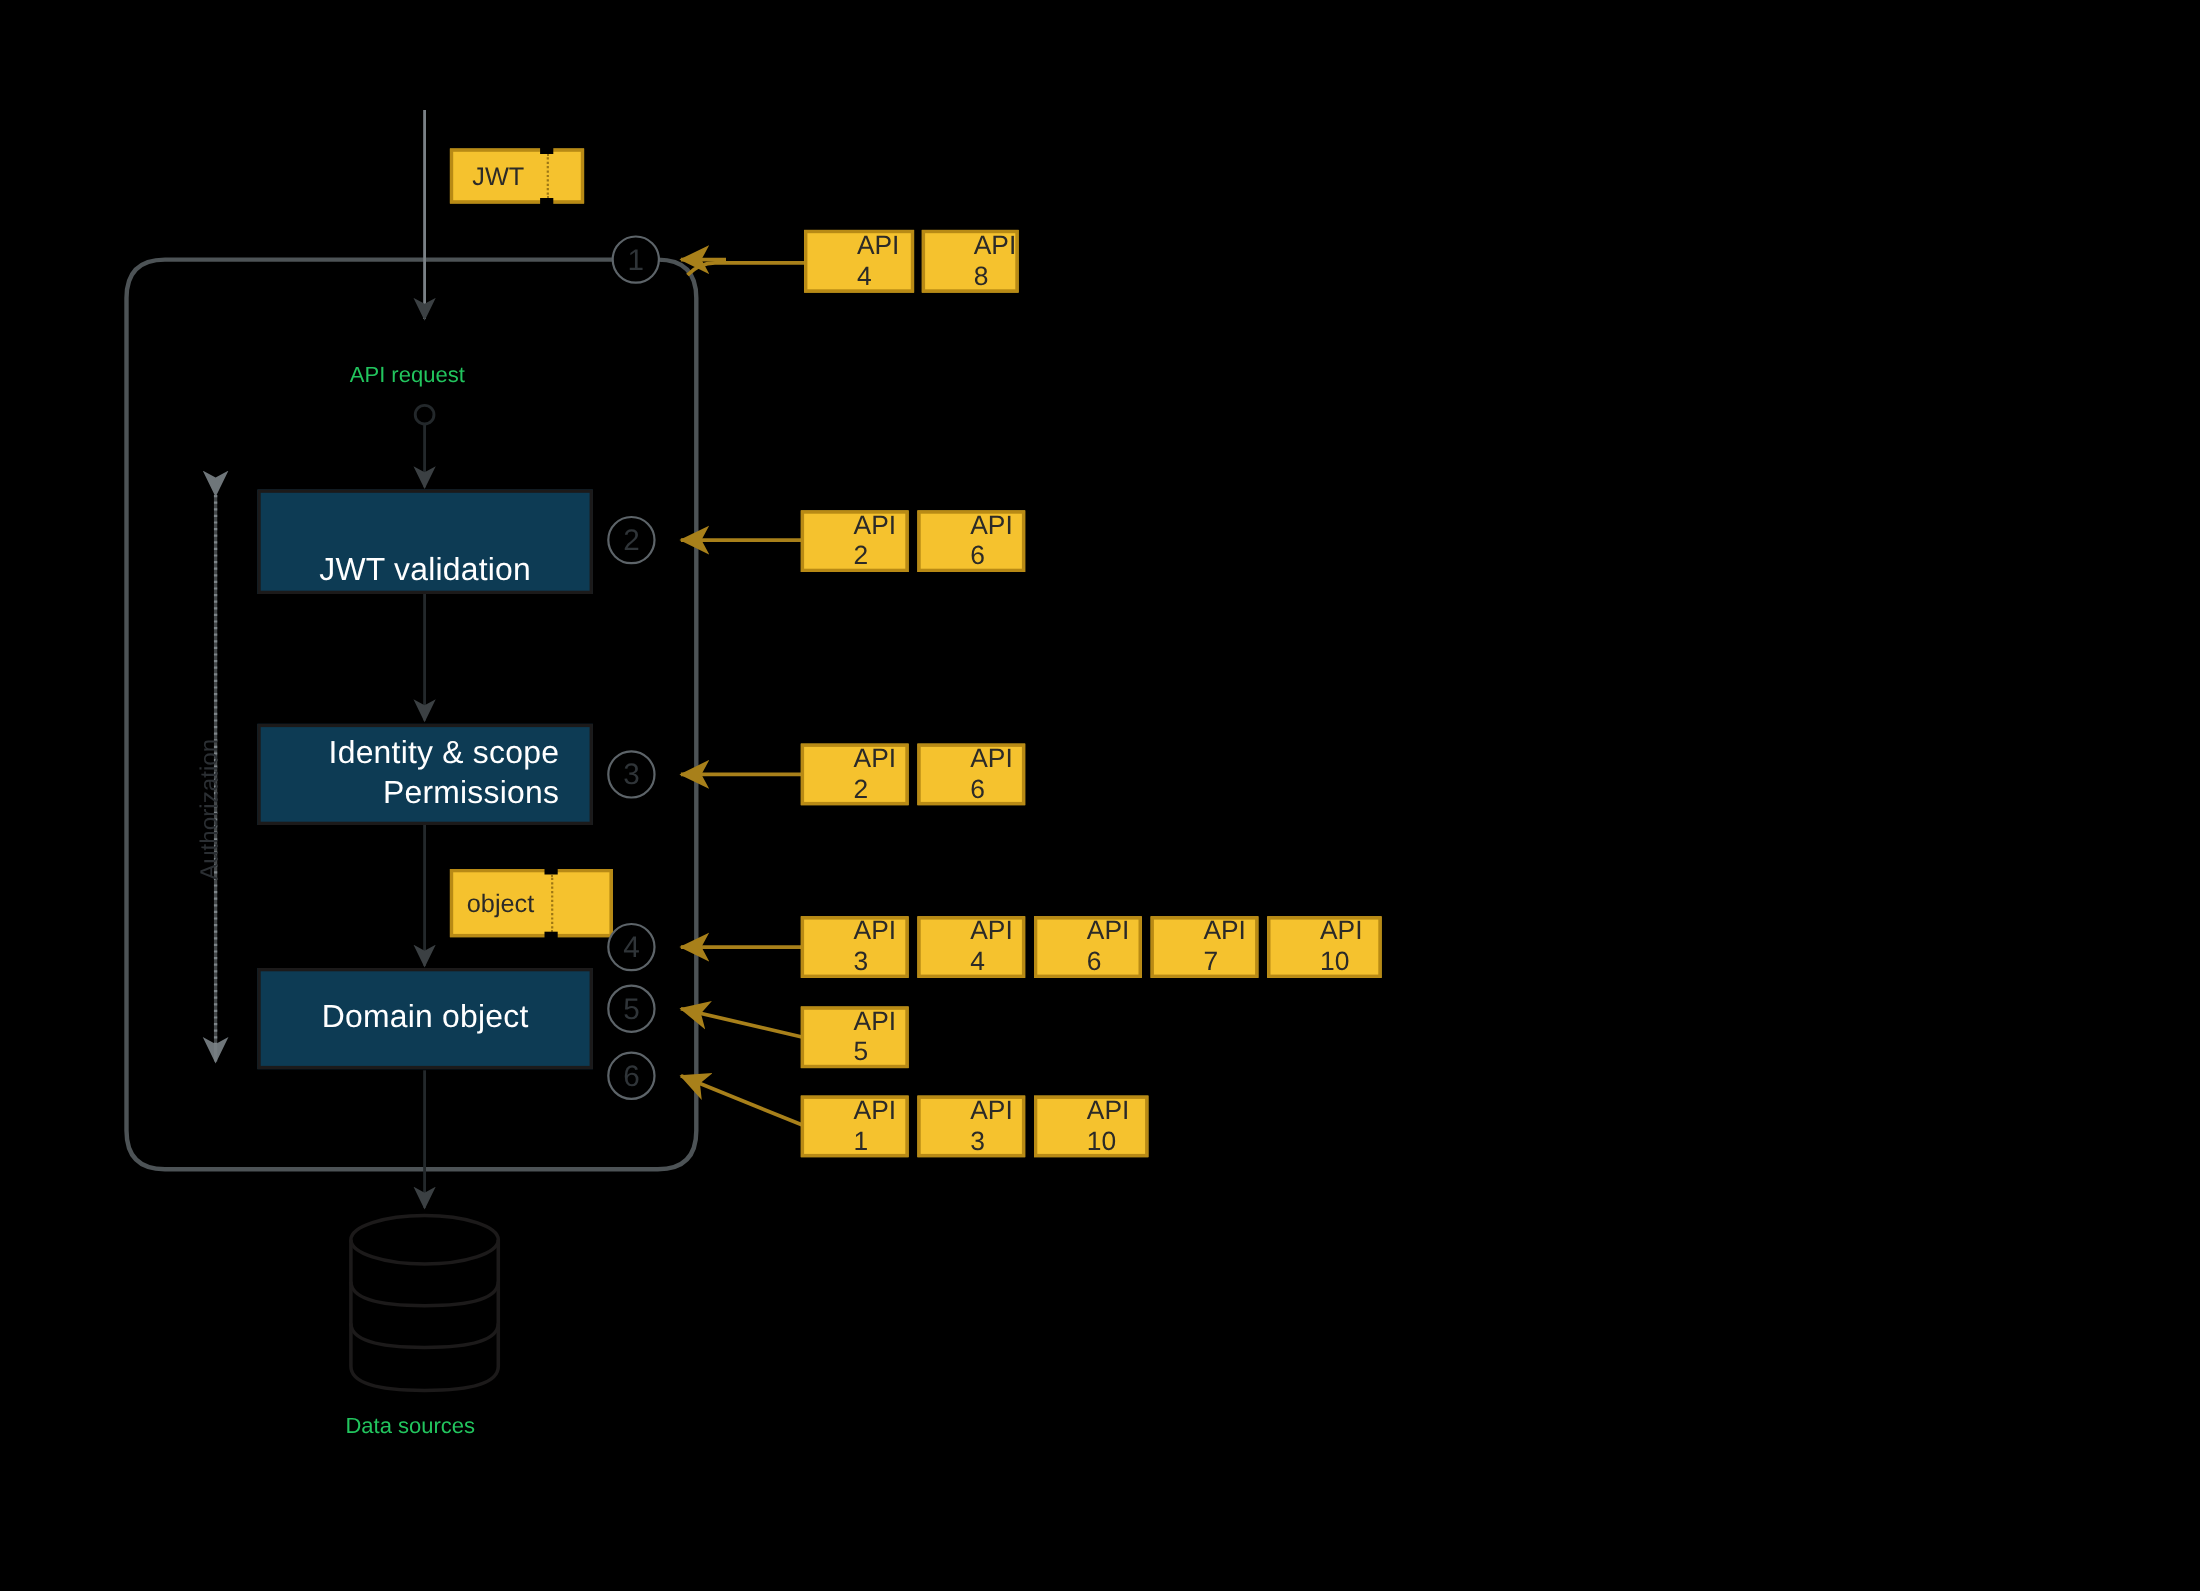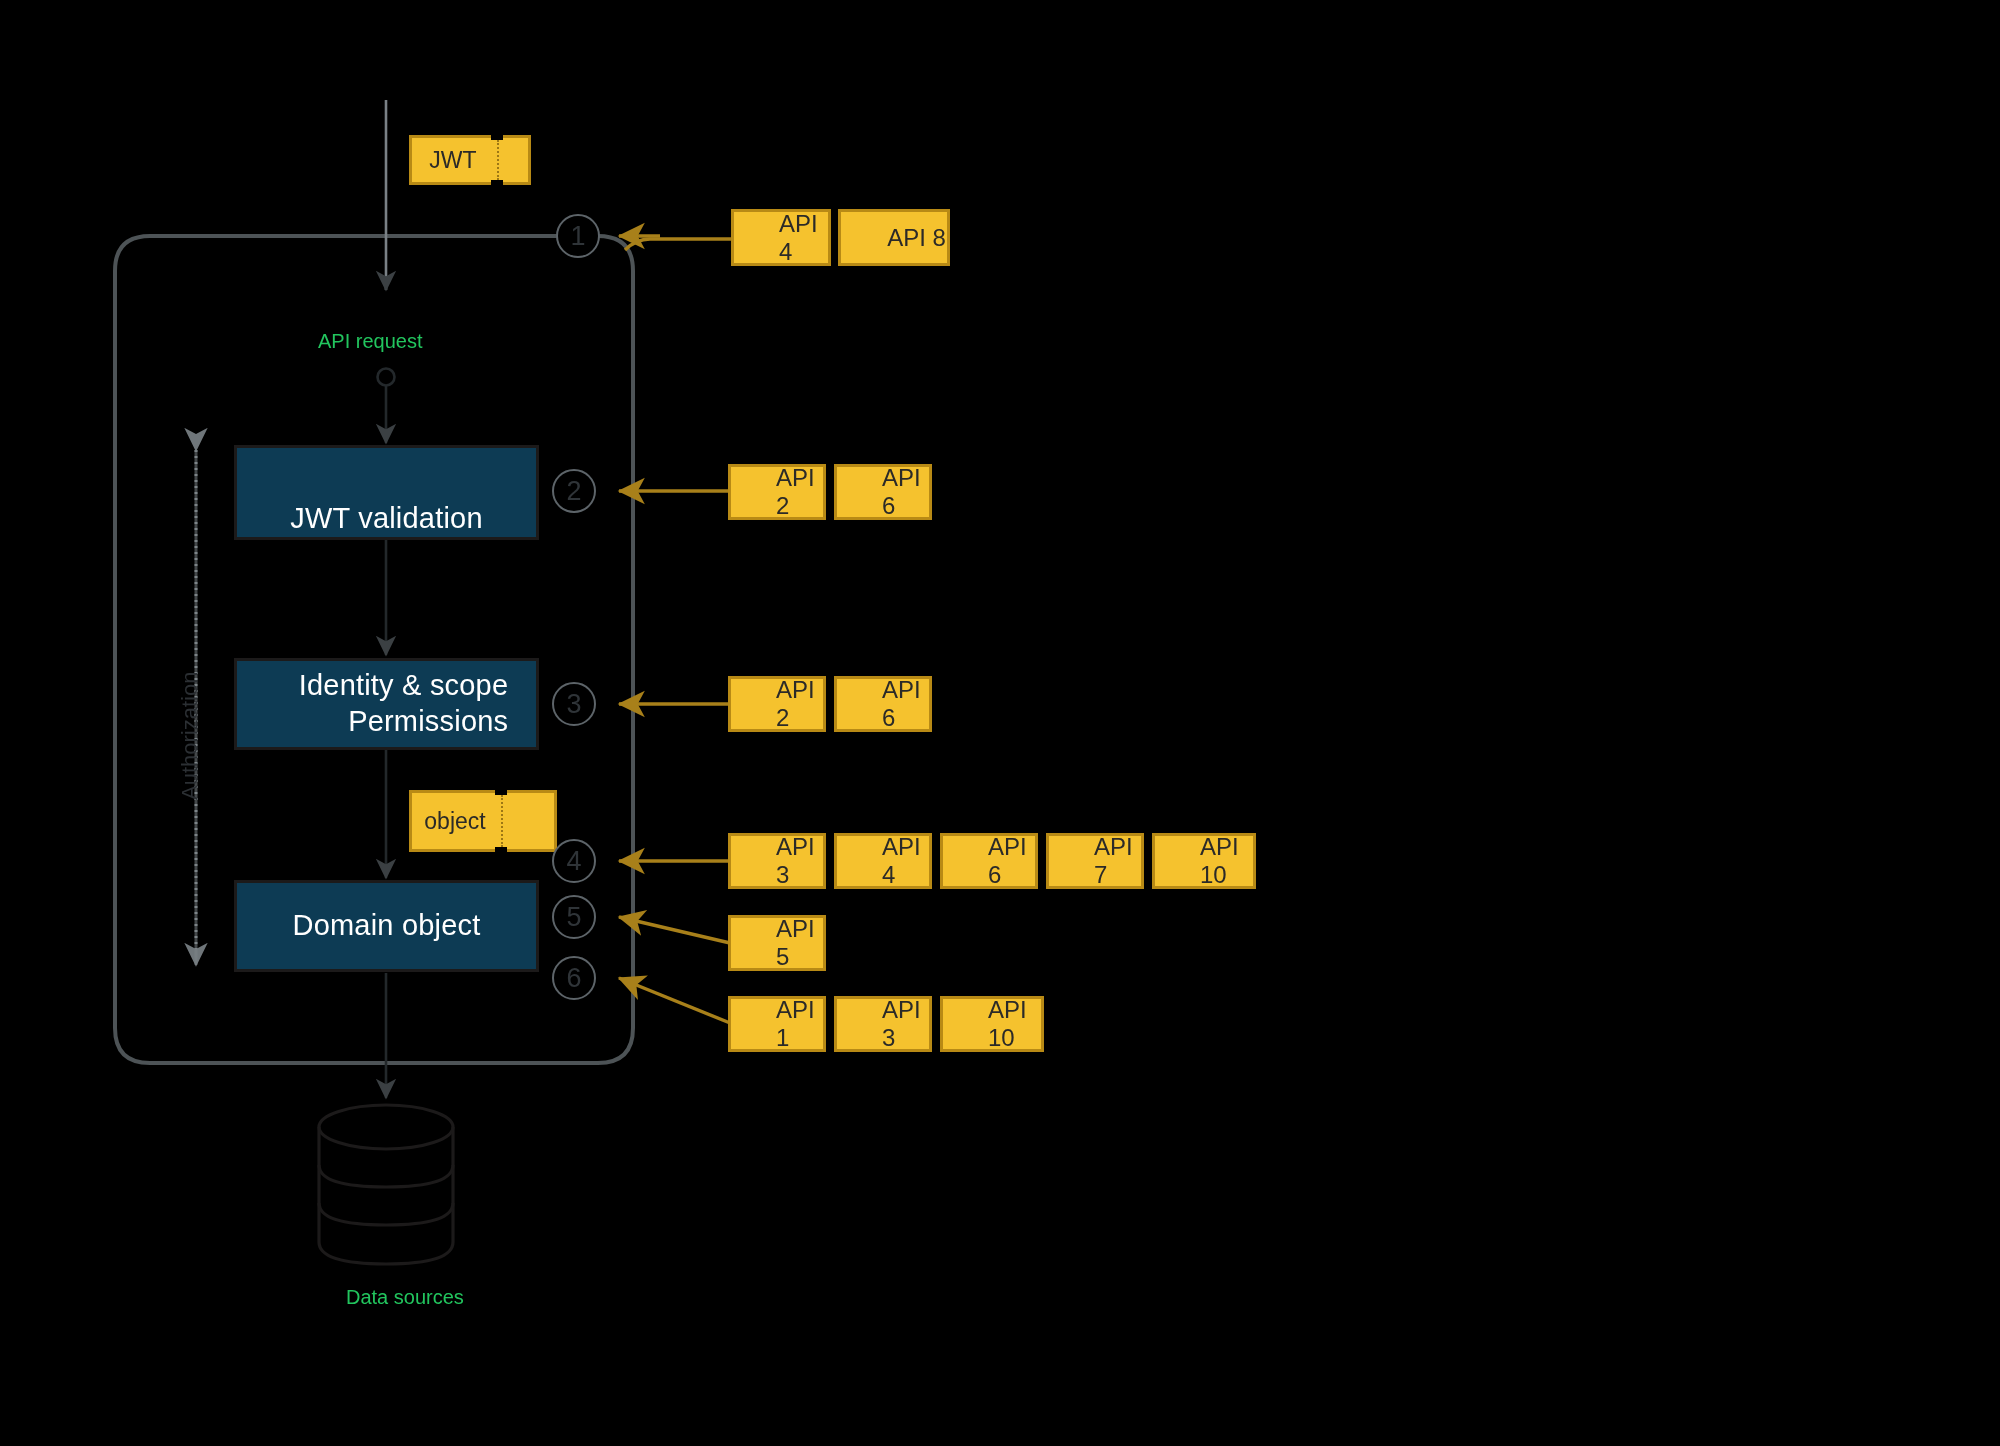--- a/index.html
+++ b/index.html
@@ -210,21 +210,21 @@
     <div class="tag-notch-top" style="left:86px; top:-3px;"></div>
     <div class="tag-notch-bot" style="left:86px; bottom:-3px;"></div>
     <div class="tag-perf" style="left:92px;"></div>
     <div class="tag-text" style="left:0; width:92px;">object</div>
   </div>
 
   <div class="node-box" style="left:234px; top:880px; width:305px; height:92px;">
     <span class="node-label">Domain object</span>
   </div>
 
-  <div class="plain-label" style="left:314px; top:1286px;margin-left:32px;">Data sources</div>
+  <div class="plain-label" style="left:314px; top:1286px;">Data sources</div>
 
   <div class="vert-label" style="left:177px; top:800px;">Authorization</div>
 
   <div class="step-circle" style="left:556px; top:214px;">
     <span>1</span>
   </div>
   <div class="step-circle" style="left:552px; top:469px;">
     <span>2</span>
   </div>
   <div class="step-circle" style="left:552px; top:682px;">
@@ -236,21 +236,21 @@
   <div class="step-circle" style="left:552px; top:895px;">
     <span>5</span>
   </div>
   <div class="step-circle" style="left:552px; top:956px;">
     <span>6</span>
   </div>
 
   <div class="api-chip" style="left:731px; top:209px; width:100px; height:57px;">
     <span>API 4</span>
   </div>
-  <div class="api-chip" style="left:838px; top:209px; width:112px; height:57px;">
+  <div class="api-chip" style="left:838px; top:209px; width:88px; height:57px;">
     <span>API 8</span>
   </div>
 
   <div class="api-chip" style="left:728px; top:464px; width:98px; height:56px;">
     <span>API 2</span>
   </div>
   <div class="api-chip" style="left:834px; top:464px; width:98px; height:56px;">
     <span>API 6</span>
   </div>
 

